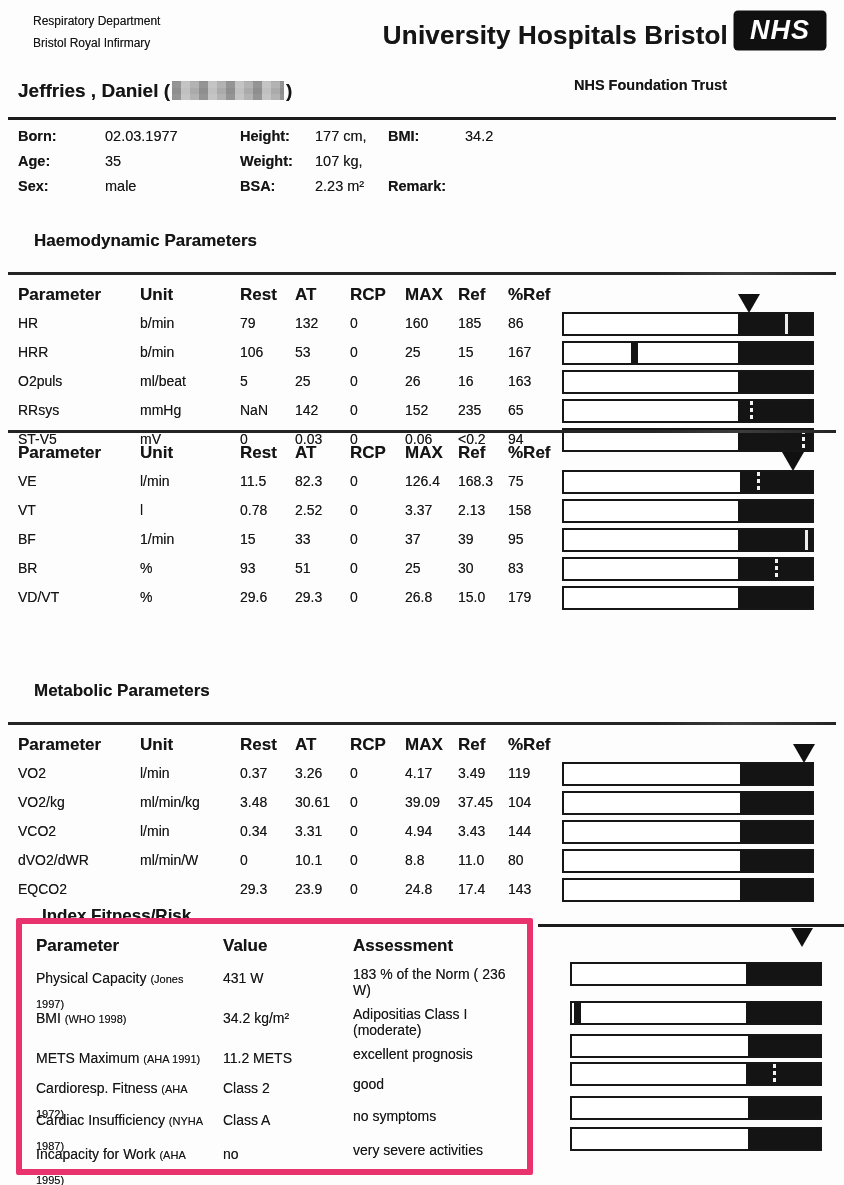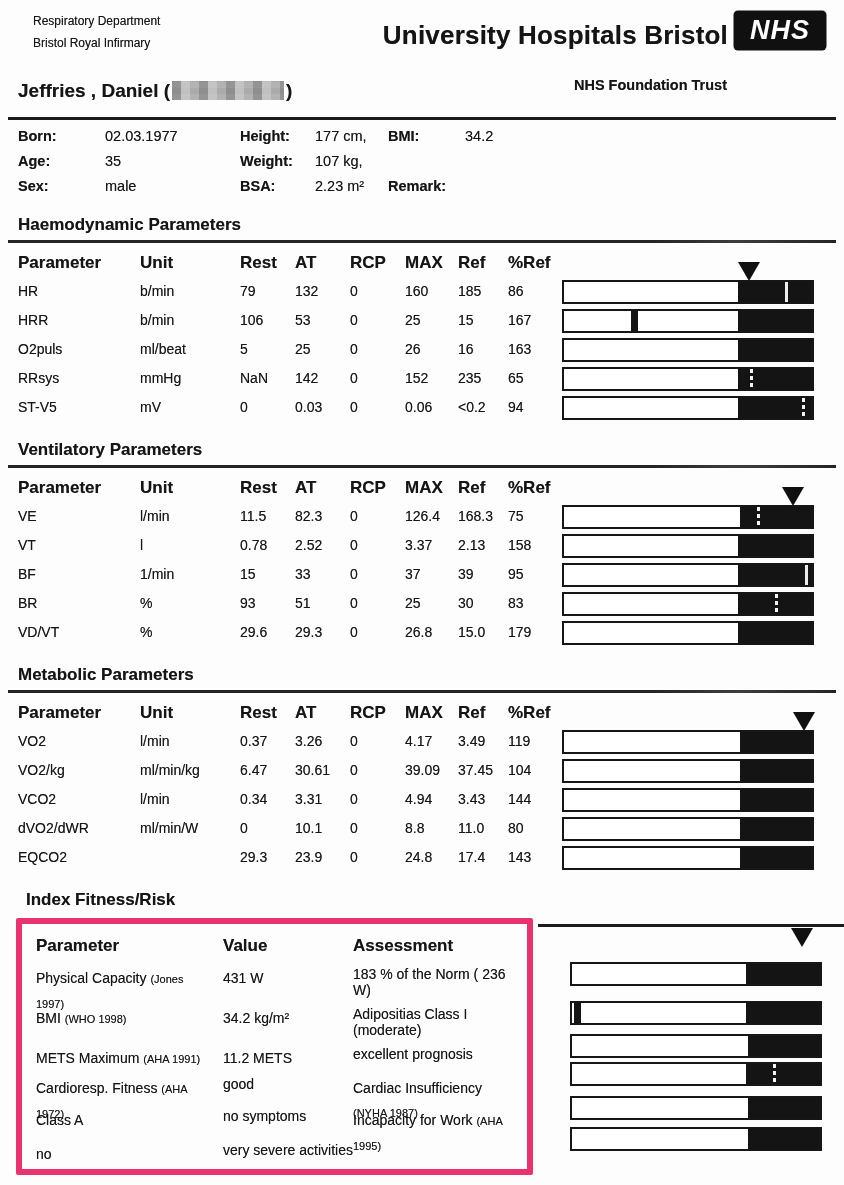--- a/index.html
+++ b/index.html
@@ -19,21 +19,21 @@
     border-radius:3px;display:flex;align-items:center;justify-content:center;
     color:#fff;font-size:27px;font-weight:bold;font-style:italic;letter-spacing:1px;
     box-shadow:0 0 0 1.5px #101010;text-shadow:none;}
   .rule-main{position:absolute;left:8px;right:8px;top:117px;height:3px;background:#1c1c1c;}
   
   .info{position:absolute;left:18px;top:128px;display:grid;
         grid-template-columns:87px 135px 75px 73px 77px 200px;grid-auto-rows:25px;font-size:14.5px;}
   .info .lab{font-weight:bold;}
   
   .psec{position:absolute;left:8px;right:8px;}
-  .sec-title{margin:0;padding:10px 0 0 10px;font-size:17px;font-weight:bold;height:25px;}
+  .sec-title{margin:16px;padding:10px 0 0 10px;font-size:17px;font-weight:bold;height:25px;}
   .sec-rule{height:3px;margin:0;background:linear-gradient(90deg,#242424 0 78%,#3d3d3d 88%,#242424);}
   .pgrid{display:grid;grid-template-columns:122px 100px 55px 55px 55px 53px 50px 46px 260px;
          grid-template-rows:36px;grid-auto-rows:29px;padding-left:10px;font-size:14px;}
   .hcell{font-weight:bold;font-size:17px;padding-top:10px;}
   .cell{padding-top:4px;}
   .bcell{position:relative;padding-left:8px;}
   .bar{position:relative;height:20px;border:2px solid #161616;background:#fff;margin-top:1px;}
   .fill{position:absolute;top:0;bottom:0;right:0;background:#141414;}
   .tick-black{position:absolute;top:0;bottom:0;width:7px;background:#141414;}
   .tick-white{position:absolute;top:0;bottom:0;width:3px;background:#fff;opacity:.92;}
@@ -179,21 +179,20 @@
         <div class="bcell">
           <div class="bar">
             <div class="fill" style="left: 70%;"></div>
             <div class="tick-white-dashed" style="left: 96%;"></div>
           </div>
         </div>
       </div>
   </section>
 
   <section class="psec" style="top:430px">
-    <h2 class="sec-title">Ventilatory Parameters</h2>
     <div class="sec-rule"></div>
     <div class="pgrid">
         <div class="hcell">Parameter</div>
         <div class="hcell">Unit</div>
         <div class="hcell">Rest</div>
         <div class="hcell">AT</div>
         <div class="hcell">RCP</div>
         <div class="hcell">MAX</div>
         <div class="hcell">Ref</div>
         <div class="hcell">%Ref</div>
@@ -294,21 +293,21 @@
         <div class="cell">4.17</div>
         <div class="cell">3.49</div>
         <div class="cell">119</div>
         <div class="bcell">
           <div class="bar">
             <div class="fill" style="left: 71%;"></div>
           </div>
         </div>
         <div class="cell">VO2/kg</div>
         <div class="cell">ml/min/kg</div>
-        <div class="cell">6.47</div>
+        <div class="cell">3.48</div>
         <div class="cell">30.61</div>
         <div class="cell">0</div>
         <div class="cell">39.09</div>
         <div class="cell">37.45</div>
         <div class="cell">104</div>
         <div class="bcell">
           <div class="bar">
             <div class="fill" style="left: 71%;"></div>
           </div>
         </div>
@@ -365,20 +364,21 @@
           <div class="iparam"><span>Physical Capacity </span><span class="iref">(Jones 1997)</span></div>
           <div class="ival">431 W</div>
           <div class="iass">183 % of the Norm ( 236 W)</div>
           <div class="iparam"><span>BMI </span><span class="iref">(WHO 1998)</span></div>
           <div class="ival">34.2 kg/m²</div>
           <div class="iass">Adipositias Class I (moderate)</div>
           <div class="iparam"><span>METS Maximum </span><span class="iref">(AHA 1991)</span></div>
           <div class="ival">11.2 METS</div>
           <div class="iass">excellent prognosis</div>
           <div class="iparam"><span>Cardioresp. Fitness </span><span class="iref">(AHA 1972)</span></div>
+          <div class="ival">Class 2</div>
           <div class="iass">good</div>
           <div class="iparam"><span>Cardiac Insufficiency </span><span class="iref">(NYHA 1987)</span></div>
           <div class="ival">Class A</div>
           <div class="iass">no symptoms</div>
           <div class="iparam"><span>Incapacity for Work </span><span class="iref">(AHA 1995)</span></div>
           <div class="ival">no</div>
           <div class="iass">very severe activities</div>
         </div>
     </div>
     <div id="index-bars">

